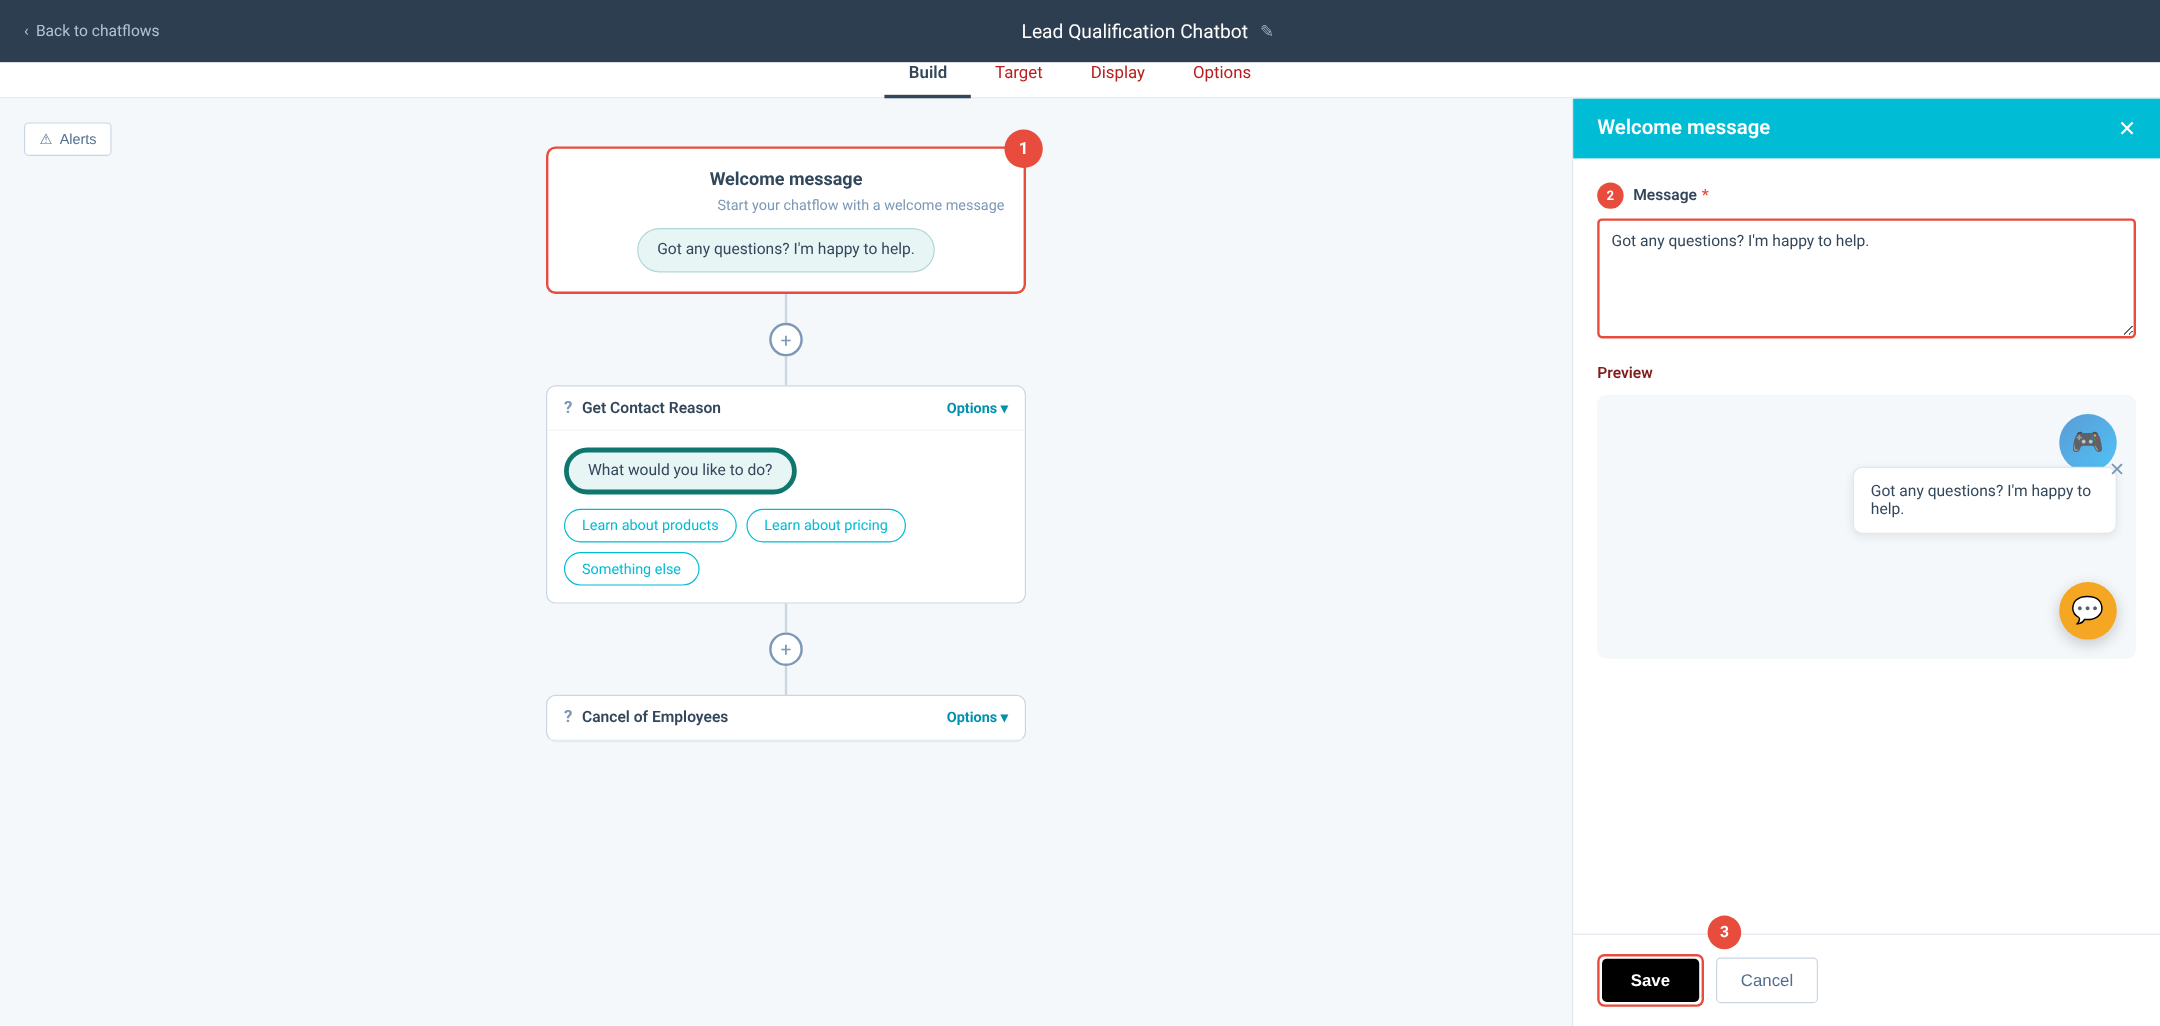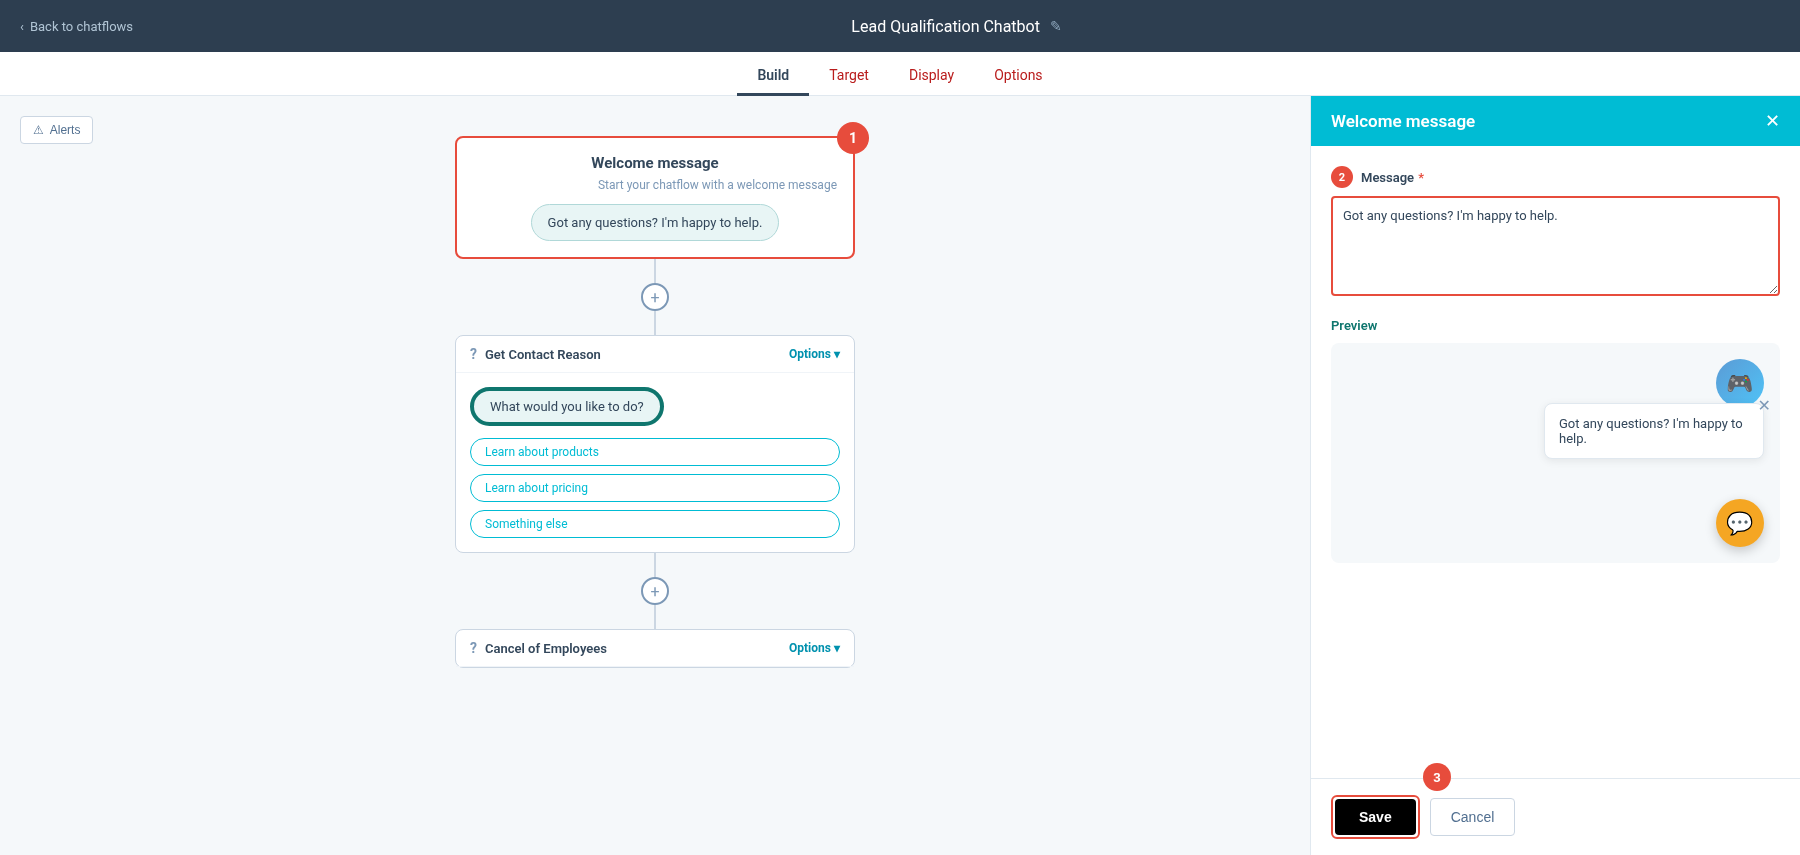--- a/index.html
+++ b/index.html
@@ -42,21 +42,21 @@
     }
 
     
     .sub-nav {
       background: #fff;
       border-bottom: 1px solid #e0e8ef;
       display: flex;
       justify-content: center;
       gap: 0;
       flex-shrink: 0;
-      height: 44px;
+      height: 30px;
       align-items: flex-end;
     }
     .sub-nav-tab {
       padding: 10px 20px;
       font-size: 14px;
       color: #b91c1c;
       cursor: pointer;
       border-bottom: 3px solid transparent;
       margin-bottom: -1px;
     }
@@ -231,21 +231,20 @@
       padding: 8px 16px;
       font-size: 13px;
       color: #33475b;
       display: inline-block;
       margin-bottom: 12px;
     }
     .choice-buttons {
       display: flex;
       flex-wrap: wrap;
       gap: 8px;
-      flex-direction: column;
     }
     .choice-btn {
       border: 1px solid #00bcd4;
       border-radius: 20px;
       padding: 6px 14px;
       font-size: 12px;
       color: #00bcd4;
       background: #fff;
       cursor: pointer;
     }
@@ -315,21 +314,21 @@
       padding: 10px;
       font-size: 13px;
       color: #33475b;
       resize: vertical;
       min-height: 100px;
       font-family: inherit;
       outline: none;
     }
     .preview-label {
       font-size: 13px;
-      color: #0f766e;
+      color: #7f1d1d;
       font-weight: 600;
       margin-top: 18px;
       margin-bottom: 10px;
     }
     .preview-box {
       background: #f5f8fa;
       border-radius: 8px;
       padding: 16px;
       position: relative;
       min-height: 220px;

